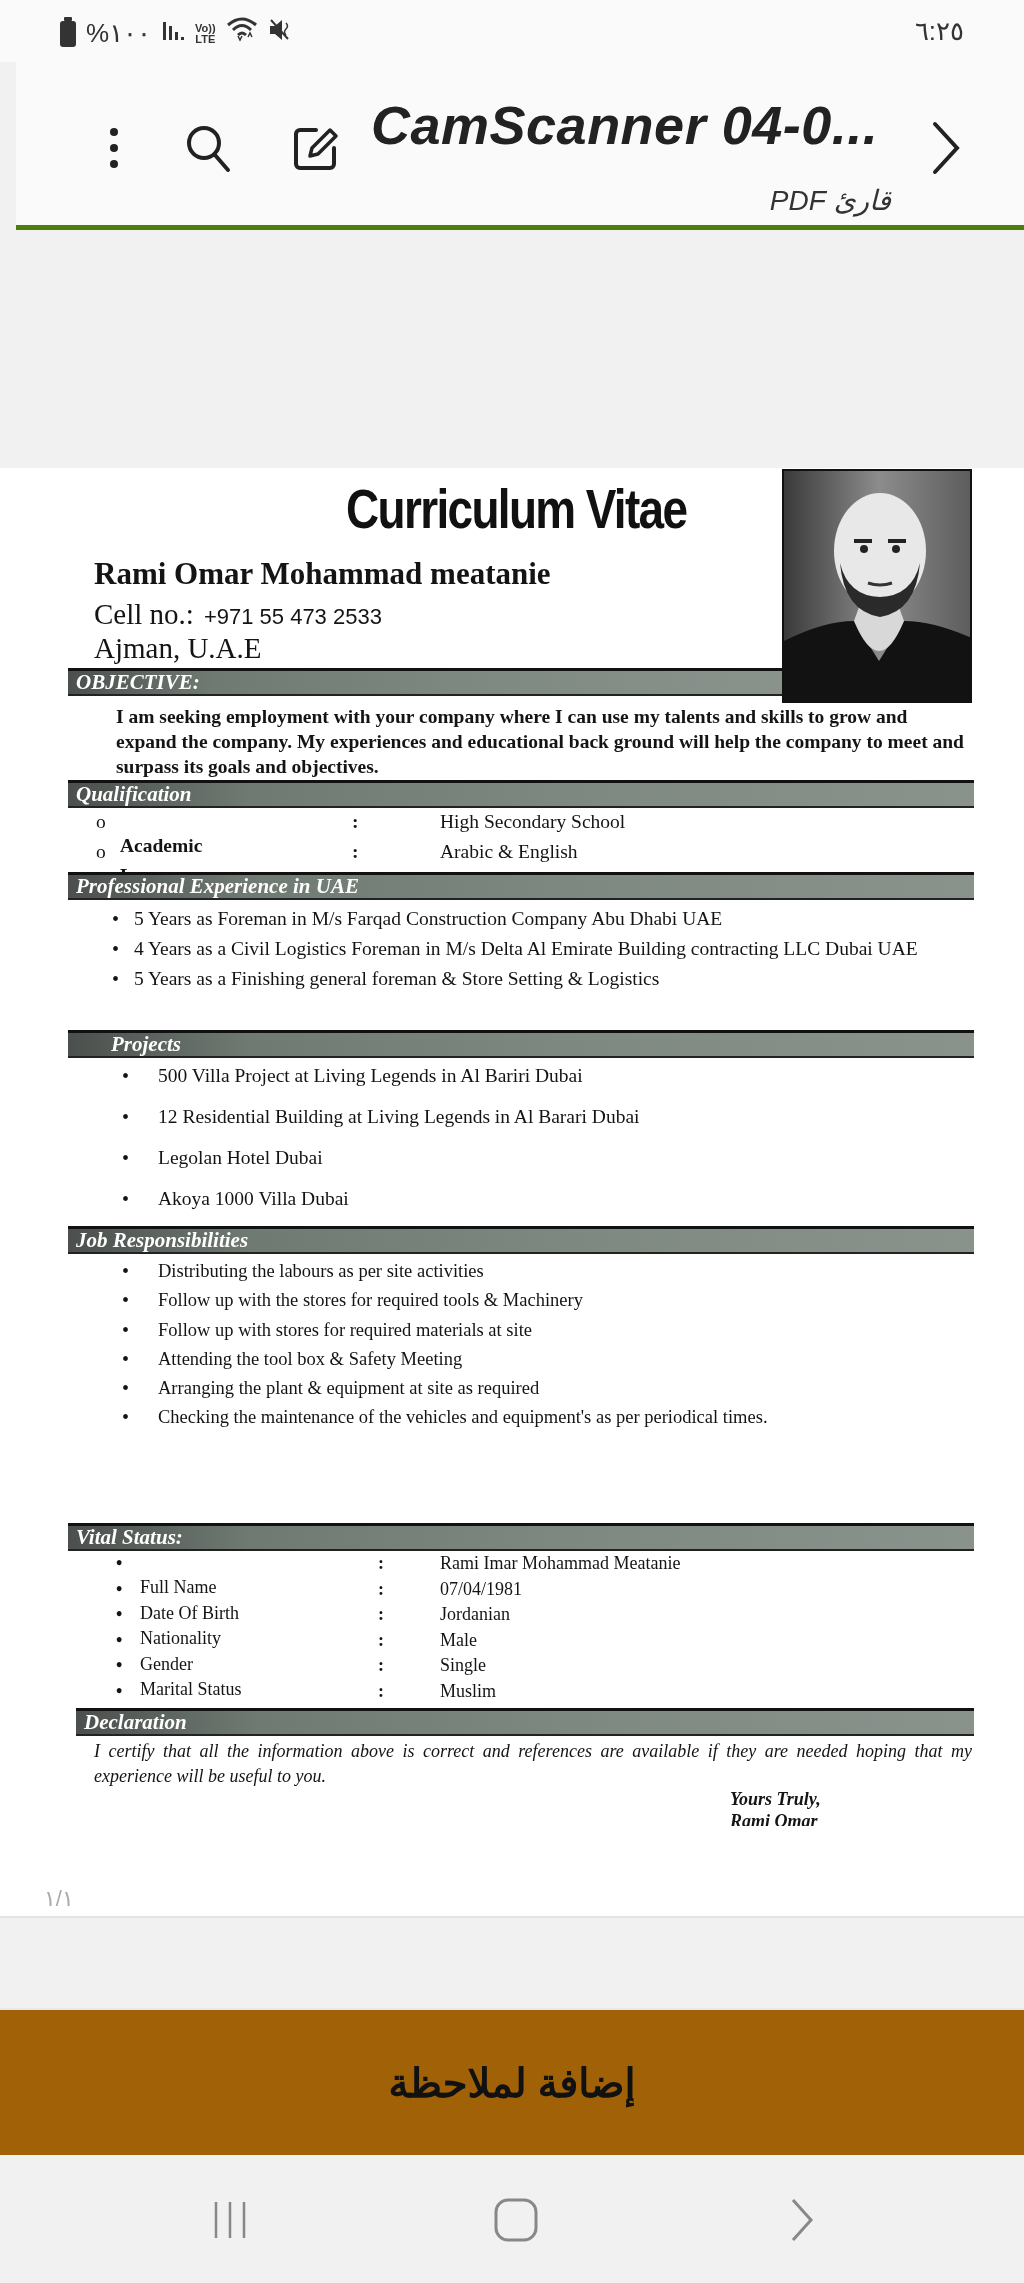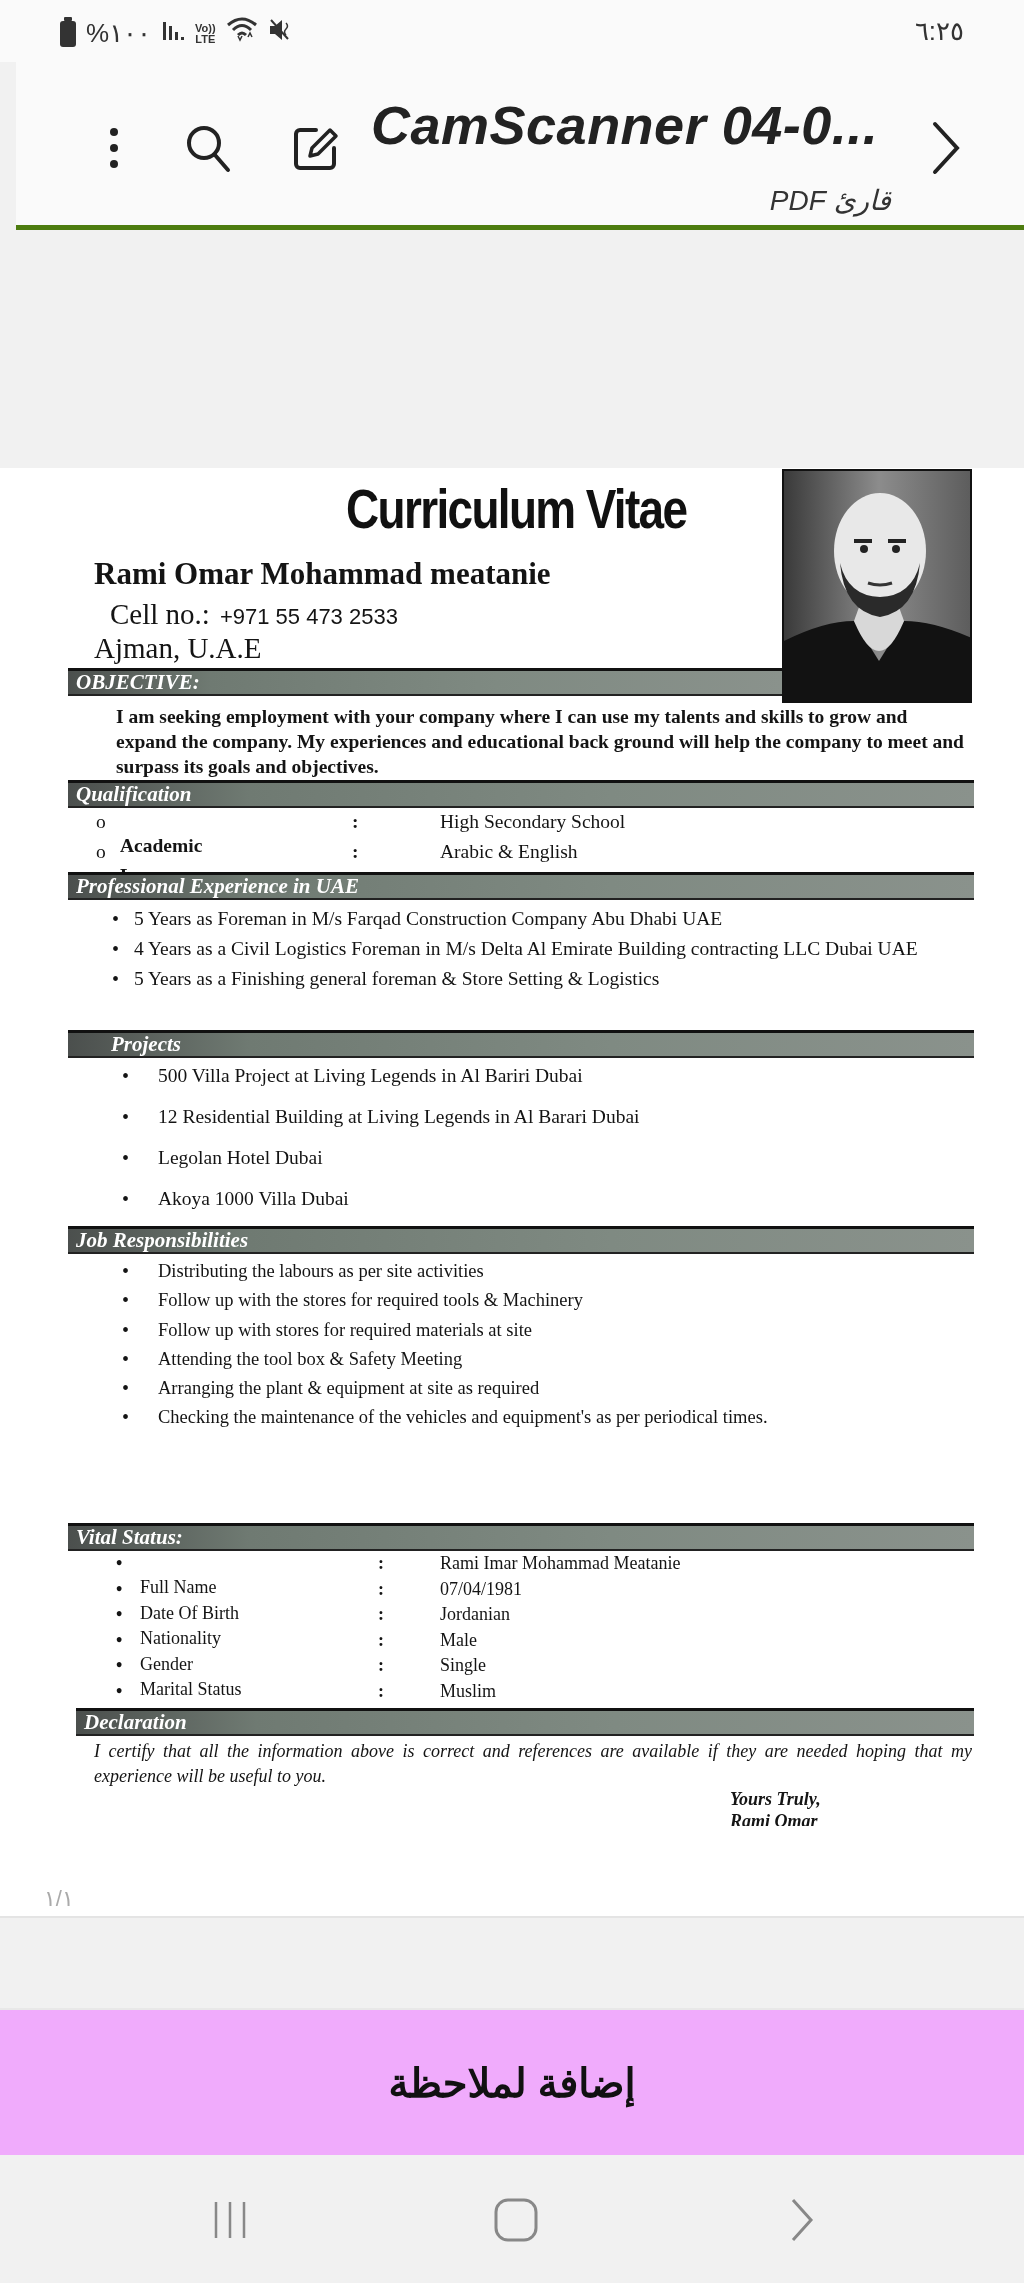--- a/index.html
+++ b/index.html
@@ -25,21 +25,21 @@
   .doc-title { font-size: 54px; font-weight: bold; color: #222; white-space: nowrap; letter-spacing: 0.5px; }
   .doc-sub { position: absolute; right: 0; top: 90px; font-size: 28px; color: #333; direction: rtl; }
   .icon-next { left: 902px; top: 58px; }
 
   
   .page { position: absolute; left: 0; top: 468px; width: 1024px; height: 1450px; background: #ffffff; border-bottom: 2px solid #e4e4e4; }
   .cv { position: absolute; left: 66px; top: 0; width: 908px; font-family: "Liberation Serif", serif; color: #141414; }
   .cv-title { position: absolute; left: 280px; top: 8px; font-family: "Liberation Sans", sans-serif; font-weight: bold; font-size: 56px; letter-spacing: -2px; transform: scaleX(0.82); transform-origin: left; color: #111; }
   .photo { position: absolute; left: 716px; top: 1px; width: 190px; height: 234px; background: #2a2a2a; border: 2px solid #111; overflow: hidden; }
   .cv-name { position: absolute; left: 28px; top: 88px; font-size: 31px; font-weight: bold; }
-  .cv-cell { position: absolute; left: 44px; top: 130px; font-size: 29px; }
+  .cv-cell { position: absolute; left: 28px; top: 130px; font-size: 29px; }
   .cv-cell .num { font-family: "Liberation Sans", sans-serif; font-size: 22px; margin-left: 10px; }
   .cv-loc { position: absolute; left: 28px; top: 164px; font-size: 29px; }
 
   .sec-bar { position: absolute; left: 2px; height: 28px; background: linear-gradient(90deg, #4b4f4d 0%, #6f7a72 20%, #7f8a82 60%, #8a928c 100%); border-top: 3px solid #111; border-bottom: 2px solid #222; color: #fff; font-style: italic; font-weight: bold; font-size: 21px; padding-left: 8px; line-height: 23px; }
   .sec-bar.narrow { width: 714px; }
   .sec-bar.wide { width: 906px; }
 
   .para { position: absolute; left: 50px; width: 855px; font-size: 19.5px; line-height: 25px; font-weight: bold; }
   .list { position: absolute; list-style: none; }
   .list li { position: relative; font-size: 19.5px; font-weight: normal; }
@@ -64,21 +64,21 @@
   .kv.vital .kv-row .k { left: 44px; font-weight: normal; }
   .kv.vital .kv-row .mk { left: 20px; }
   .kv.vital .kv-row .c { left: 282px; }
   .kv.vital .kv-row .v { left: 344px; }
 
   .decl { position: absolute; left: 28px; width: 878px; font-style: italic; font-size: 18px; line-height: 25px; text-align: justify; }
   .sign { position: absolute; left: 664px; font-style: italic; font-weight: bold; font-size: 18px; line-height: 22px; }
   .page-ind { position: absolute; left: 44px; top: 1418px; font-size: 22px; color: #aaa; }
 
   
-  .note-bar { position: absolute; left: 0; top: 2008px; width: 1024px; height: 147px; background: #f0abfc; border-top: 2px solid #e8e8e8; display: flex; align-items: center; justify-content: center; cursor: pointer; }
+  .note-bar { position: absolute; left: 0; top: 2008px; width: 1024px; height: 147px; background: #a16207; border-top: 2px solid #e8e8e8; display: flex; align-items: center; justify-content: center; cursor: pointer; }
   .note-label { font-size: 40px; font-weight: bold; color: #111; direction: rtl; }
 
   
   .nav-bar { position: absolute; left: 0; top: 2155px; width: 1024px; height: 128px; background: #f1f1f1; }
   .nav-btn { position: absolute; top: 40px; width: 60px; height: 50px; display: flex; align-items: center; justify-content: center; cursor: pointer; }
   .nav-recent { left: 200px; }
   .nav-home { left: 486px; }
   .nav-back { left: 772px; }
 </style>
 </head>

